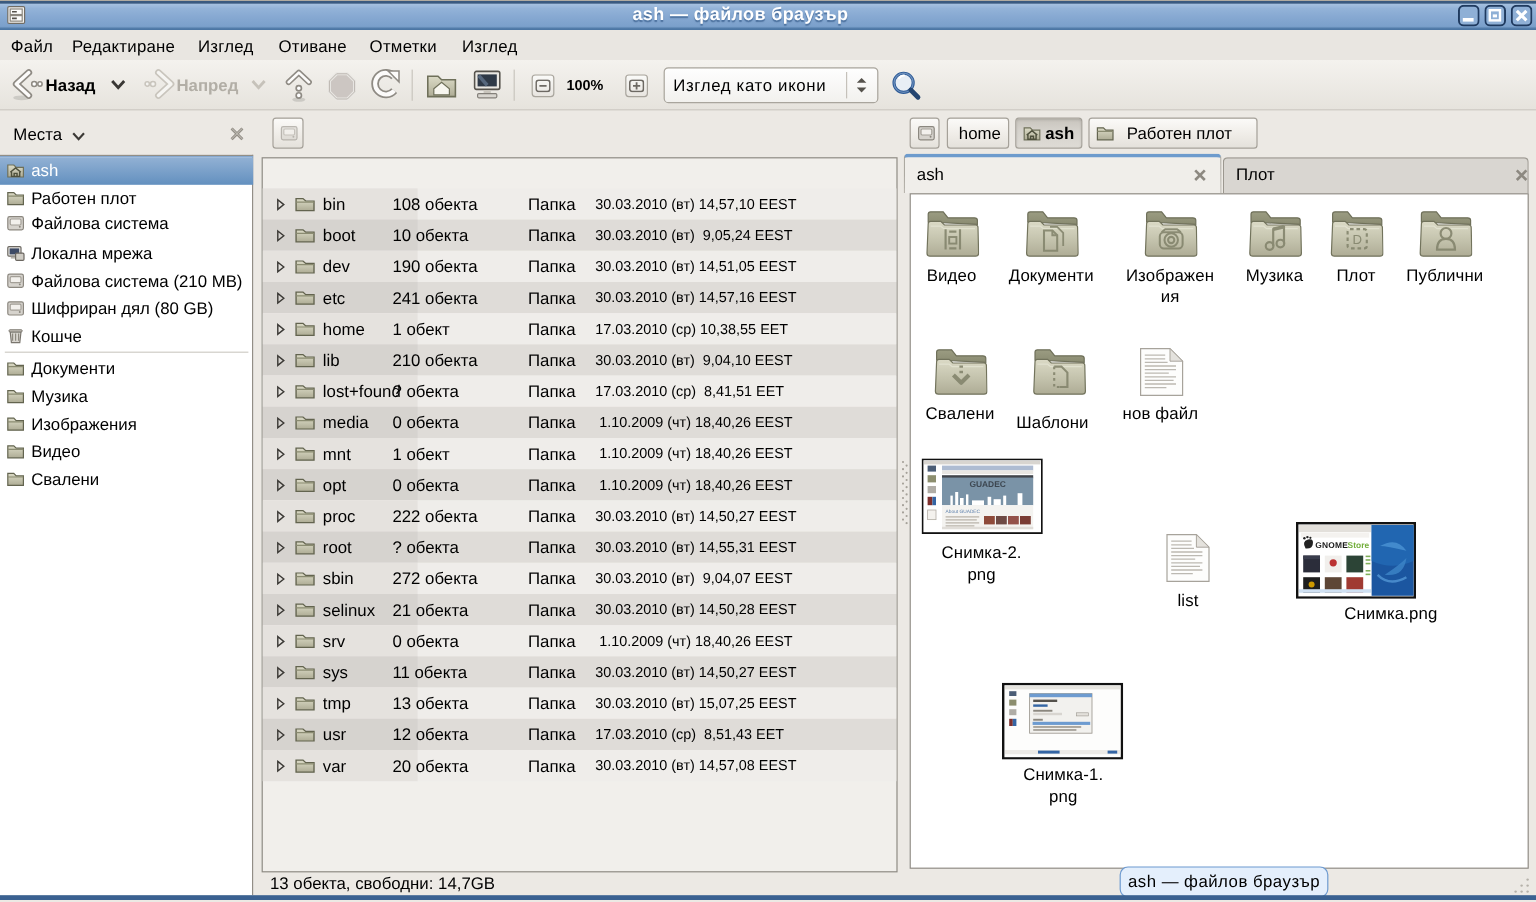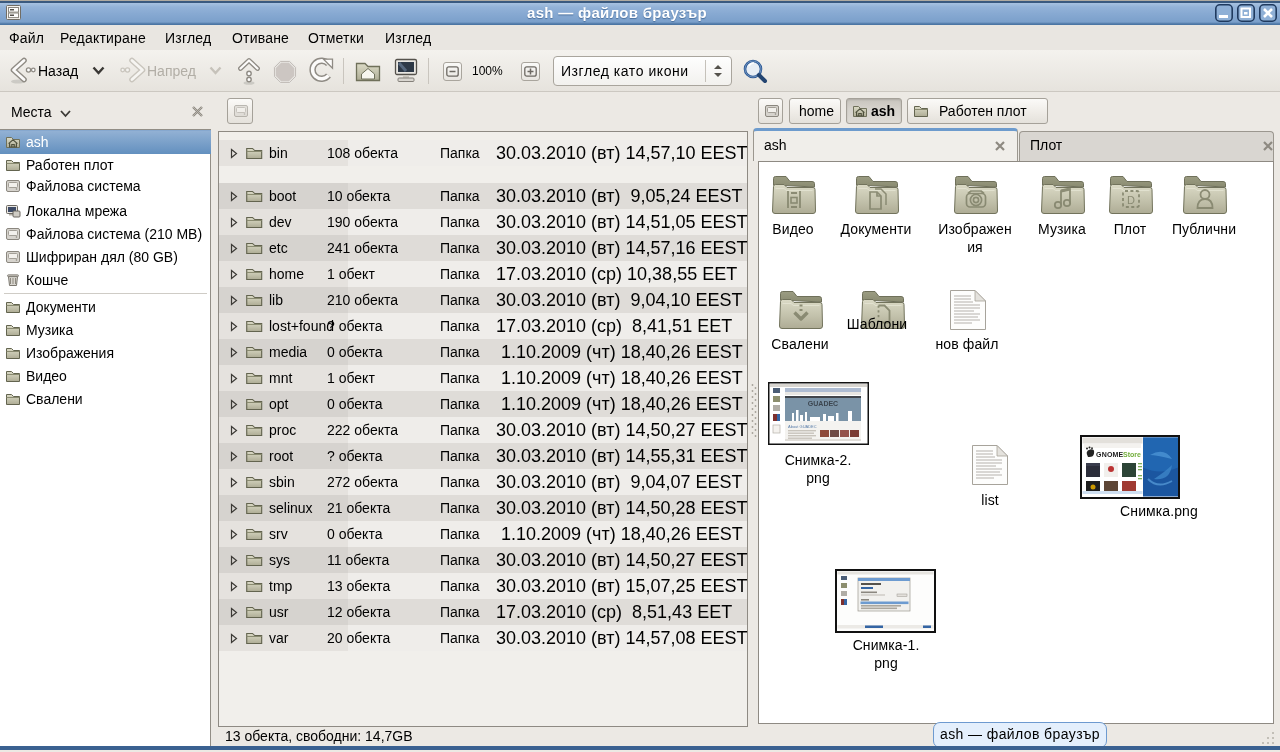--- a/index.html
+++ b/index.html
@@ -12,21 +12,21 @@
   #title{left:0;top:4px;width:1234px;letter-spacing:0.3px;height:18px;text-align:center;
     font-weight:bold;font-size:15px;color:#fff;text-shadow:0 1px 1px #4a6f9c;}
   .winbtn{top:4px;width:18px;height:18px;}
   
   #menubar{left:0;top:25px;width:1280px;height:25px;background:#e9e6e1;}
   .menuitem{top:30px;height:16px;line-height:16px;font-size:14px;letter-spacing:0.2px;}
   
   #toolbar{left:0;top:50px;width:1280px;height:41px;
     background:linear-gradient(#f4f2ee,#e6e3dd);border-bottom:1px solid #ccc8c1;}
   .tsep{top:58px;width:1px;height:26px;background:#c9c5be;}
-  .tbtxt{top:63px;height:17px;line-height:17px;font-size:14px;}
+  .tbtxt{top:63px;height:17px;line-height:17px;font-size:14px;font-weight:bold;}
   #side-panel{left:0;top:129px;width:211px;height:617px;background:#fff;
     border-top:1px solid #928e86;border-right:1px solid #928e86;box-sizing:border-box;}
   .srow{position:absolute;left:0;width:211px;height:23px;}
   .srow .ic{position:absolute;left:5px;top:3px;}
   .srow .tx{position:absolute;left:26px;top:3px;height:17px;line-height:17px;font-size:14px;}
   #ashrow{background:linear-gradient(#92b1d4,#6390bf);border-top:1px solid #86a8cf;}
   #list-panel{left:218px;top:131px;width:530px;height:596px;background:#f1efeb;
     border:1px solid #8e8a83;box-sizing:border-box;}
   #list-hdr{position:absolute;left:0;top:0;width:528px;height:24px;
     background:linear-gradient(#f7f5f2,#e9e6e1 80%,#e2dfd9);border-bottom:1px solid #b5b1a9;}
@@ -36,21 +36,21 @@
   .lrow.odd{background:#efedea;}
   .lrow.even{background:#dfdcd8;}
   .lrow .nc{position:absolute;left:0;top:0;width:129px;height:26px;}
   .lrow.odd .nc{background:#e5e2de;}
   .lrow.even .nc{background:#d6d3cf;}
   .lrow .exp{position:absolute;left:11px;top:8px;}
   .lrow .fic{position:absolute;left:26px;top:5px;transform:scaleX(1.15);transform-origin:left center;}
   .lrow .nm{position:absolute;left:50px;top:5px;height:17px;line-height:17px;font-size:14px;}
   .lrow .sz{position:absolute;left:60px;top:5px;width:150px;text-align:left;height:17px;line-height:17px;font-size:14px;margin-left:48px;}
   .lrow .vd{position:absolute;left:221px;top:5px;height:17px;line-height:17px;font-size:14px;}
-  .lrow .dt{position:absolute;left:277px;top:5px;height:17px;line-height:17px;font-size:18px;white-space:pre;text-align:center;}
+  .lrow .dt{position:absolute;left:277px;top:5px;height:17px;line-height:17px;font-size:12px;white-space:pre;text-align:center;}
   #statusbar{left:225px;top:728px;width:1000px;height:18px;font-size:14px;}
   
   #tabbar-ash{left:753px;top:128px;width:265px;height:33px;background:#f0eeea;
     border:1px solid #9b978f;border-bottom:none;border-top:3px solid #6d9bcd;
     border-radius:4px 4px 0 0;box-sizing:border-box;}
   #tabbar-plot{left:1019px;top:131px;width:255px;height:30px;background:#d9d6d1;
     border:1px solid #9b978f;border-bottom:none;border-radius:4px 4px 0 0;box-sizing:border-box;}
   #icon-panel{left:758px;top:161px;width:516px;height:563px;background:#fff;
     border:1px solid #8e8a83;box-sizing:border-box;}
   .ilabel{position:absolute;text-align:center;font-size:14px;line-height:17.5px;letter-spacing:0.1px;}
@@ -335,21 +335,21 @@
     </svg>
     <div class="tx">Свалени</div>
   </div>
 
 <div class="bc abs" style="left:227px;width:26px">
     <svg class="bict" width="16" height="16" style="opacity:0.55">
       <use href="#drive"></use>
     </svg>
   </div>
 <div id="list-panel" class="abs">
-<div class="lrow odd" style="top:8px">
+<div class="lrow odd" style="top:25px">
   <div class="nc"></div>
   <svg class="exp" width="8" height="11" viewBox="0 0 8 11">
         <path d="M1.5 1.5 L6.5 5.5 L1.5 9.5 Z" fill="none" stroke="#3c3a36" stroke-width="1.2"></path>
       </svg>
   <svg class="fic" width="16" height="16">
         <use href="#folderS"></use>
       </svg>
   <div class="nm">bin</div>
   <div class="sz">108 обекта</div>
   <div class="vd">Папка</div>
@@ -711,21 +711,21 @@
     </g>
   </svg>
 <div class="ilabel abs" style="left:747px;top:336px;width:106px">Свалени</div>
 <svg class="abs" style="left:859px;top:288px" width="46" height="42" viewBox="0 0 46 42">
     <use href="#folderL"></use>
     <g stroke="#84856d" stroke-width="1.8" fill="none" opacity="0.9">
       <path d="M19.5 17.5 h6 l5 5 v12 h-6.5"></path>
       <path d="M19.5 17.5 v17 h5" stroke-dasharray="2.2 2.6"></path>
     </g>
   </svg>
-<div class="ilabel abs" style="left:829px;top:316px;width:96px">Шаблони</div>
+<div class="ilabel abs" style="left:829px;top:344px;width:96px">Шаблони</div>
 <svg class="abs" style="left:949px;top:289px" width="38" height="42" viewBox="0 0 38 42">
     <use href="#page"></use>
   </svg>
 <div class="ilabel abs" style="left:914px;top:336px;width:106px">нов файл</div>
 <svg class="abs" style="left:971px;top:444px" width="38" height="42" viewBox="0 0 38 42">
     <use href="#page"></use>
   </svg>
 <div class="ilabel abs" style="left:937px;top:492px;width:106px">list</div>
 <svg class="abs" style="left:768px;top:382px" width="101" height="63" viewBox="0 0 101 63">
 <rect x="0.75" y="0.75" width="99.5" height="61.5" fill="#fff" stroke="#111" stroke-width="1.5"></rect>

